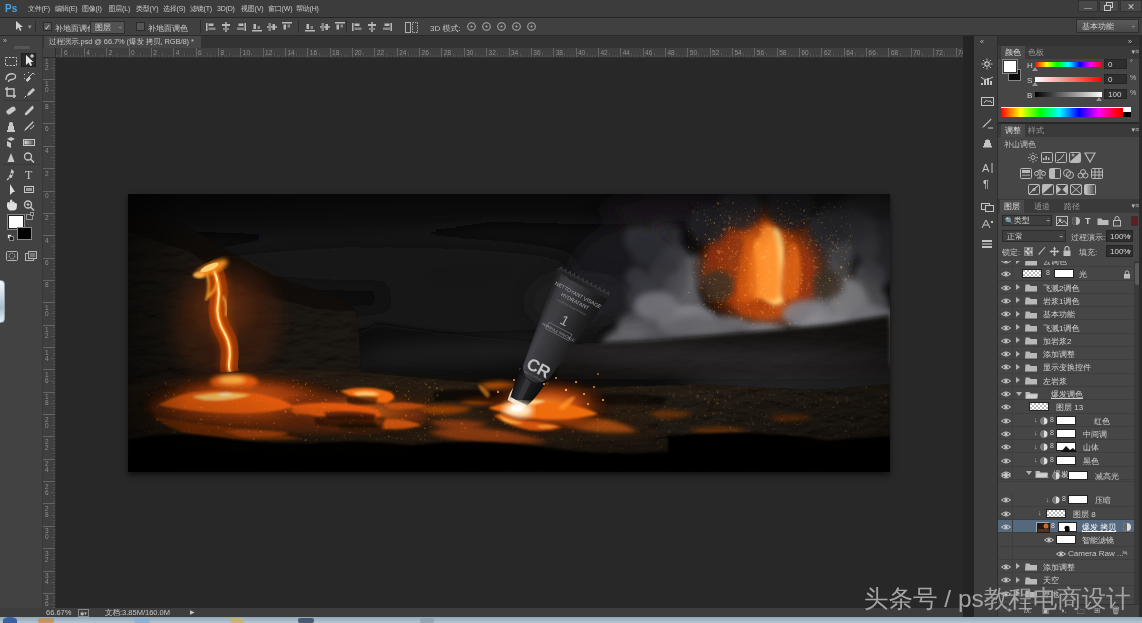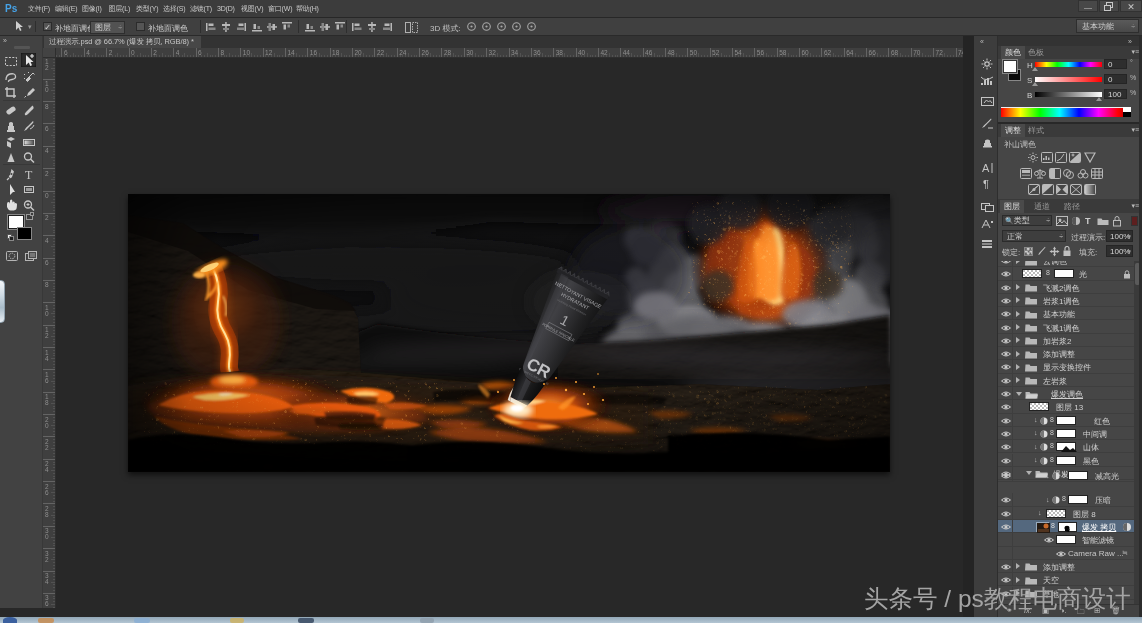--- a/index.html
+++ b/index.html
@@ -1277,20 +1277,26 @@
           <stop offset="1" stop-color="#000" stop-opacity="0"></stop>
 </linearGradient>
 <rect y="242" width="762" height="36" fill="url(#botdark)"></rect>
 <linearGradient id="leftdark" x1="0" y1="0" x2="1" y2="0">
   <stop offset="0" stop-color="#000" stop-opacity="0.4"></stop>
           <stop offset="1" stop-color="#000" stop-opacity="0"></stop>
 </linearGradient>
 <rect width="60" height="278" fill="url(#leftdark)"></rect>
 </svg>
 </div>
+  <div class="abs" id="statusbar">
+      <span style="position:absolute;left:46px;">66.67%</span>
+      <span style="position:absolute;left:78px;top:1px;border:1px solid #888;font-size:5px;padding:0 1px;line-height:6px;">◉▾</span>
+      <span style="position:absolute;left:105px;">文档:3.85M/160.0M</span>
+      <span style="position:absolute;left:190px;font-size:6px;">▶</span>
+    </div>
   <div class="abs" id="divider"></div>
   <div class="abs" id="iconstrip"></div>
   <div class="abs" style="left:980px;top:38px;color:#bbb;font-size:7px;">«</div>
     <div class="abs" style="left:980px;top:56px;width:16px;height:12px;"><svg width="15" height="12">
         <circle cx="7" cy="6" r="2.2" fill="none" stroke="#c4c4c4" stroke-width="1.2"></circle>
         <g stroke="#c4c4c4">
           <path d="M7 0.5 V2.5 M7 9.5 V11.5 M1.5 6 H3.5 M10.5 6 H12.5 M3 2 l1.4 1.4 M9.6 8.6 l1.4 1.4 M3 10 l1.4 -1.4 M9.6 3.4 l1.4 -1.4"></path>
         </g>
       </svg></div>
     <div class="abs" style="left:980px;top:72px;width:16px;height:12px;"><svg width="15" height="10">

